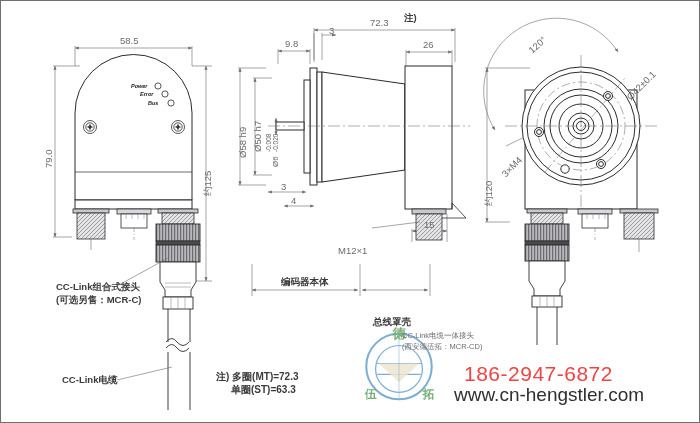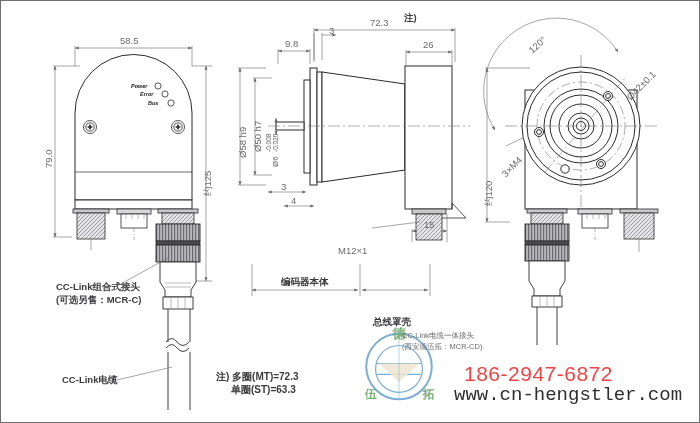--- a/index.html
+++ b/index.html
@@ -41,21 +41,21 @@
     font-family:"DejaVu Sans","Liberation Sans",sans-serif;
     letter-spacing:1px;
   }
   .wm-num{
     position:absolute;color:#ef4444;font-size:21px;
     font-family:"Liberation Sans","DejaVu Sans",sans-serif;
     letter-spacing:0.5px;
   }
   .wm-url{
     position:absolute;color:#2f2f31;font-size:19px;
-    font-family:Liberation Mono, monospace;
+    font-family:Liberation Sans, sans-serif;
     letter-spacing:0px;
   }
   .wm-seal{position:absolute;left:0px;top:8px;width:78px;height:78px;opacity:.72;}
   .hidden-note{
     position:absolute;color:#6d6d70;font-size:7.5px;line-height:1.35;
     white-space:nowrap;
   }
 </style>
 </head>
 <body>

